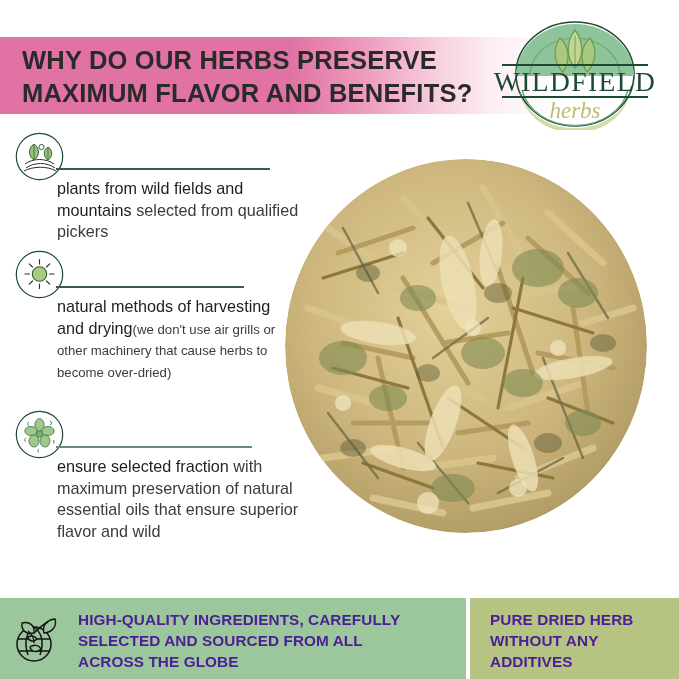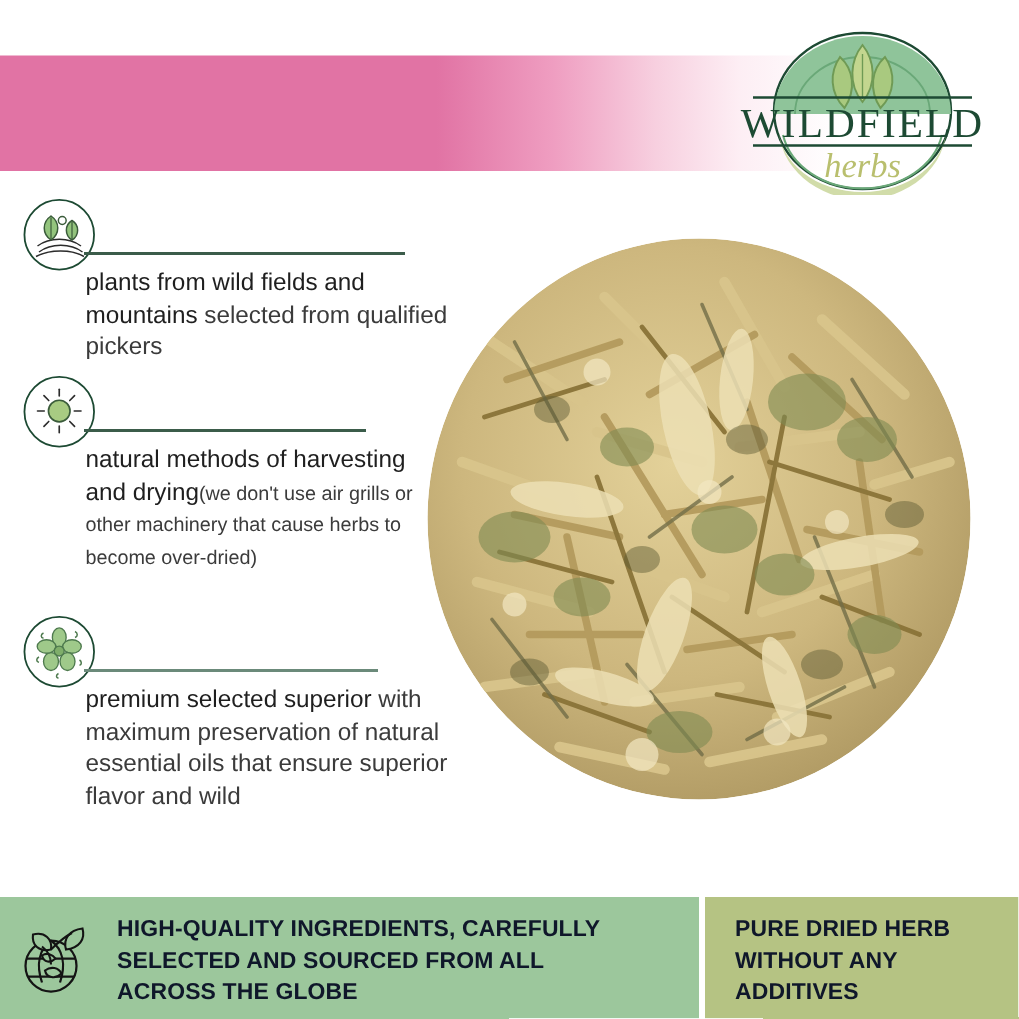--- a/index.html
+++ b/index.html
@@ -136,33 +136,35 @@
   .banner-inner {
     display: flex;
     align-items: flex-start;
   }
   #globe-icon { width: 56px; height: 56px; flex: 0 0 56px; margin-top: 2px; }
   #globe-icon svg { display:block; width:56px; height:56px; }
   .banner-text {
     font-size: 15.3px;
     font-weight: bold;
     line-height: 1.38;
-    color: #0f172a;
+    color: #4c1d95;
     letter-spacing: 0.1px;
     white-space: pre-line;
     margin-left: 14px;
   }
   #banner-right .banner-text { margin-left: 0; }
 </style>
 </head>
 <body>
 
 <div id="page">
 
   <div id="header-band"></div>
+  <div id="header-title">WHY DO OUR HERBS PRESERVE
+MAXIMUM FLAVOR AND BENEFITS?</div>
 
   <div id="logo">
     <svg viewBox="0 0 172 112" xmlns="http://www.w3.org/2000/svg">
 
       <ellipse cx="86" cy="56" rx="59" ry="52" fill="none" stroke="#1d4a33" stroke-width="1.6"></ellipse>
 
       <path d="M27 58 A59 52 0 0 1 145 58 Z" fill="#8fc49a"></path>
 
       <path d="M41 58 A45 38 0 0 1 131 58" fill="none" stroke="#6aa878" stroke-width="1.2"></path>
 
@@ -246,21 +248,21 @@
           <path d="M14 12 c-2 1 -2 3 0 3.5"></path>
           <path d="M35 11 c2 1 2 3.3 0 4"></path>
           <path d="M11 28 c-2 1 -2 3 0 3.6"></path>
           <path d="M38 30 c1.6 1 1.6 3 0 3.6"></path>
           <path d="M24 39 c-1.8 1 -1.8 2.6 0 3.2"></path>
         </g>
       </svg>
     </div>
     <div class="feature-rule"></div>
     <div class="feature-text">
-      <b>premium selected superior</b><span> with maximum preservation of natural essential oils that ensure superior flavor and wild</span>
+      <b>ensure selected fraction</b><span> with maximum preservation of natural essential oils that ensure superior flavor and wild</span>
     </div>
   </div>
 
   <div id="herb-photo">
     <svg viewBox="0 0 366 376" xmlns="http://www.w3.org/2000/svg">
       <defs>
         <clipPath id="herbclip">
             <ellipse cx="183" cy="188" rx="181" ry="187"></ellipse>
           </clipPath>
         <radialGradient id="herbbase" cx="45%" cy="40%" r="70%">

